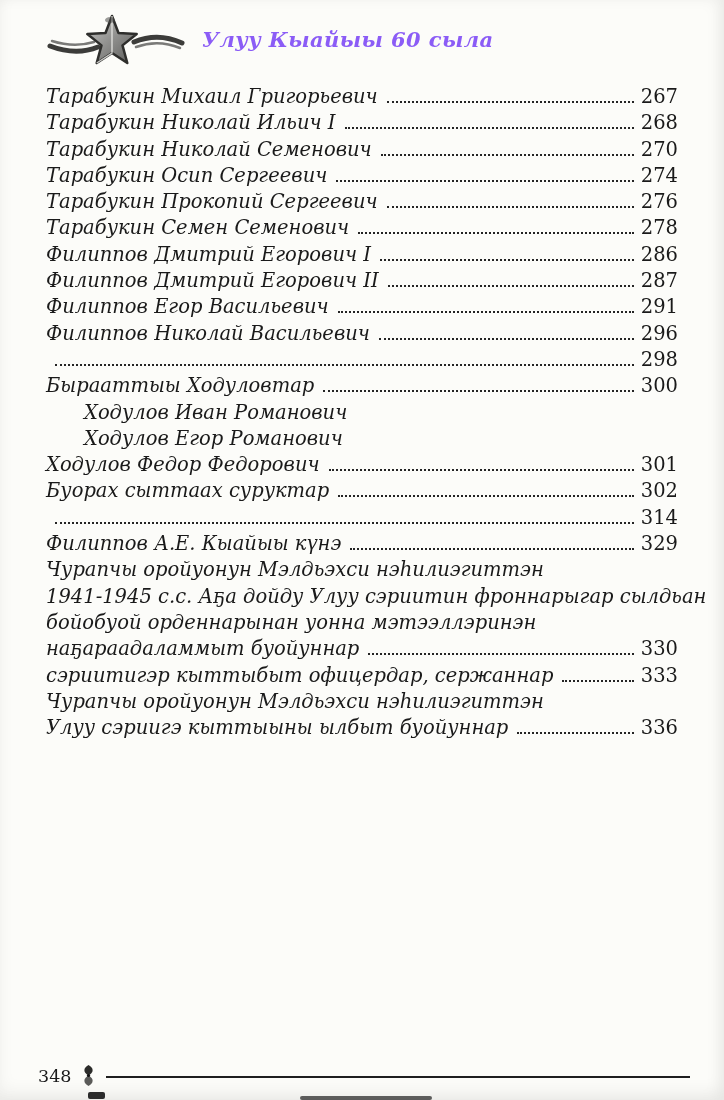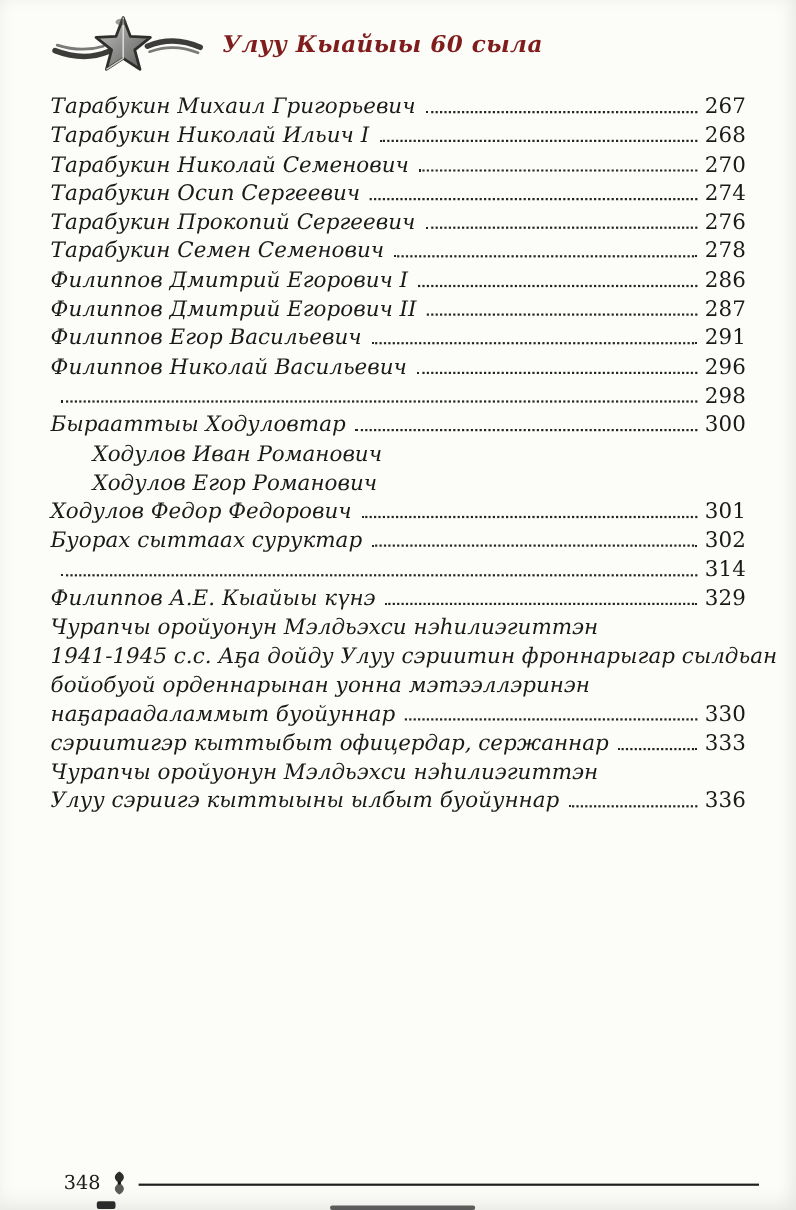--- a/index.html
+++ b/index.html
@@ -23,21 +23,21 @@
     gap: 16px;
     height: 62px;
     padding-left: 0;
   }
   .star-wrap { width: 140px; height: 58px; flex: 0 0 auto; }
   .header-title {
     font-weight: bold;
     font-style: italic;
     font-size: 21px;
     letter-spacing: 0.4px;
-    color: #7f1d1d;
+    color: #8b5cf6;
     padding-bottom: 4px;
   }
   .toc { margin-top: 12px; }
   .toc-entry.indent .toc-line { padding-left: 38px; align-items: flex-end; }
   .toc-line {
     display: flex;
     align-items: baseline;
     line-height: 26.3px;
     font-size: 19.5px;
   }
@@ -45,21 +45,21 @@
   .toc-dots {
     flex: 1 1 auto;
     min-width: 12px;
     height: 0;
     border-bottom: 2.5px dotted #242424;
     margin: 0 7px 0 9px;
   }
   .toc-page { white-space: nowrap; }
   .footer {
     position: absolute;
-    left: 58px;
+    left: 38px;
     right: 34px;
     bottom: 13px;
     display: flex;
     align-items: center;
     gap: 9px;
     font-size: 17.5px;
     color: #1a1a1a;
   }
   .footer-ornament { width: 17px; height: 23px; flex: 0 0 auto; }
   .footer-rule {

